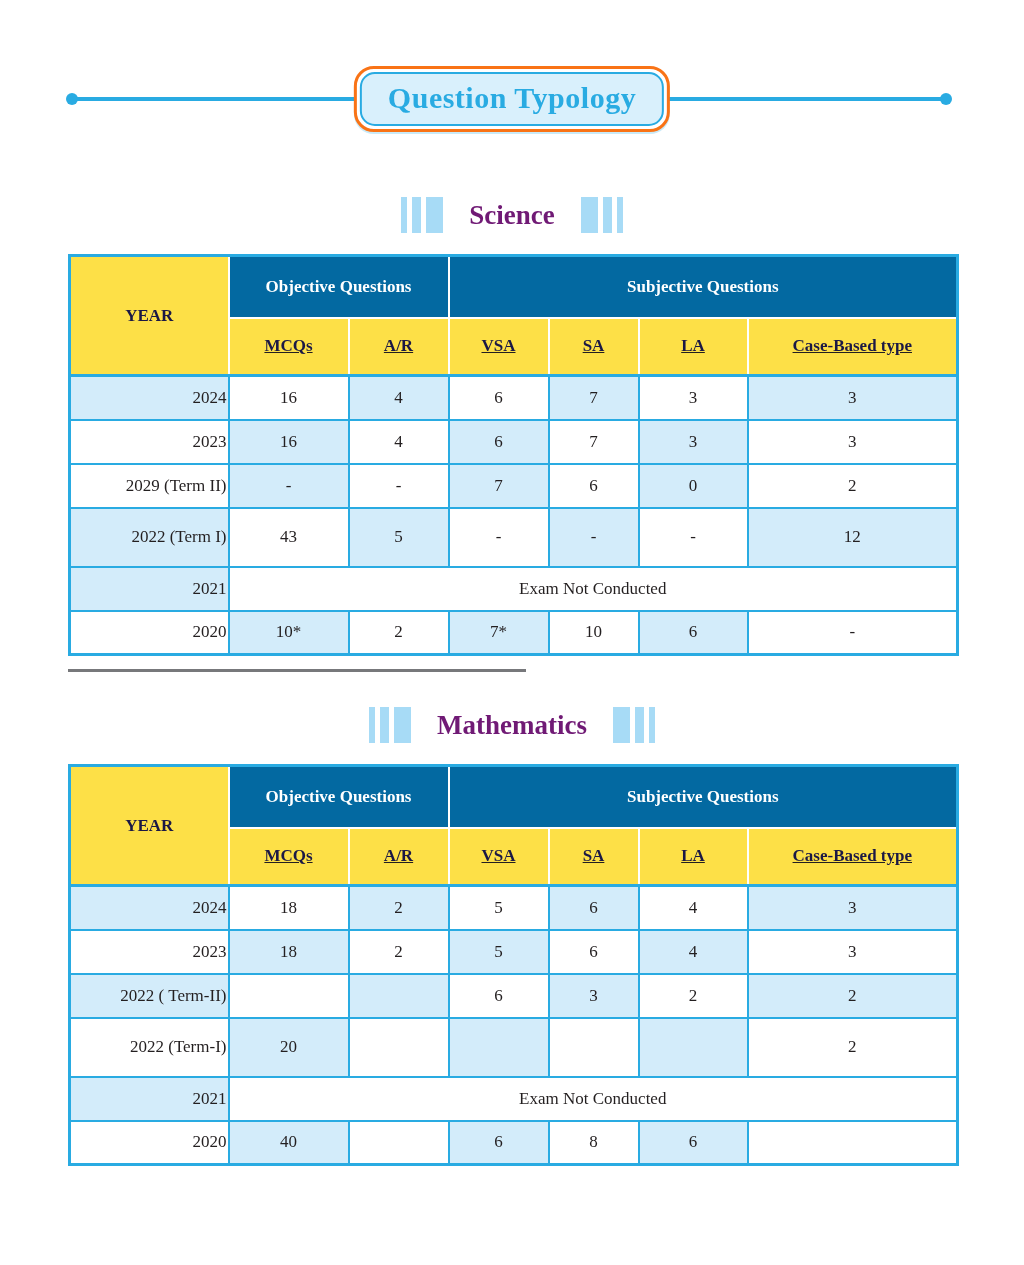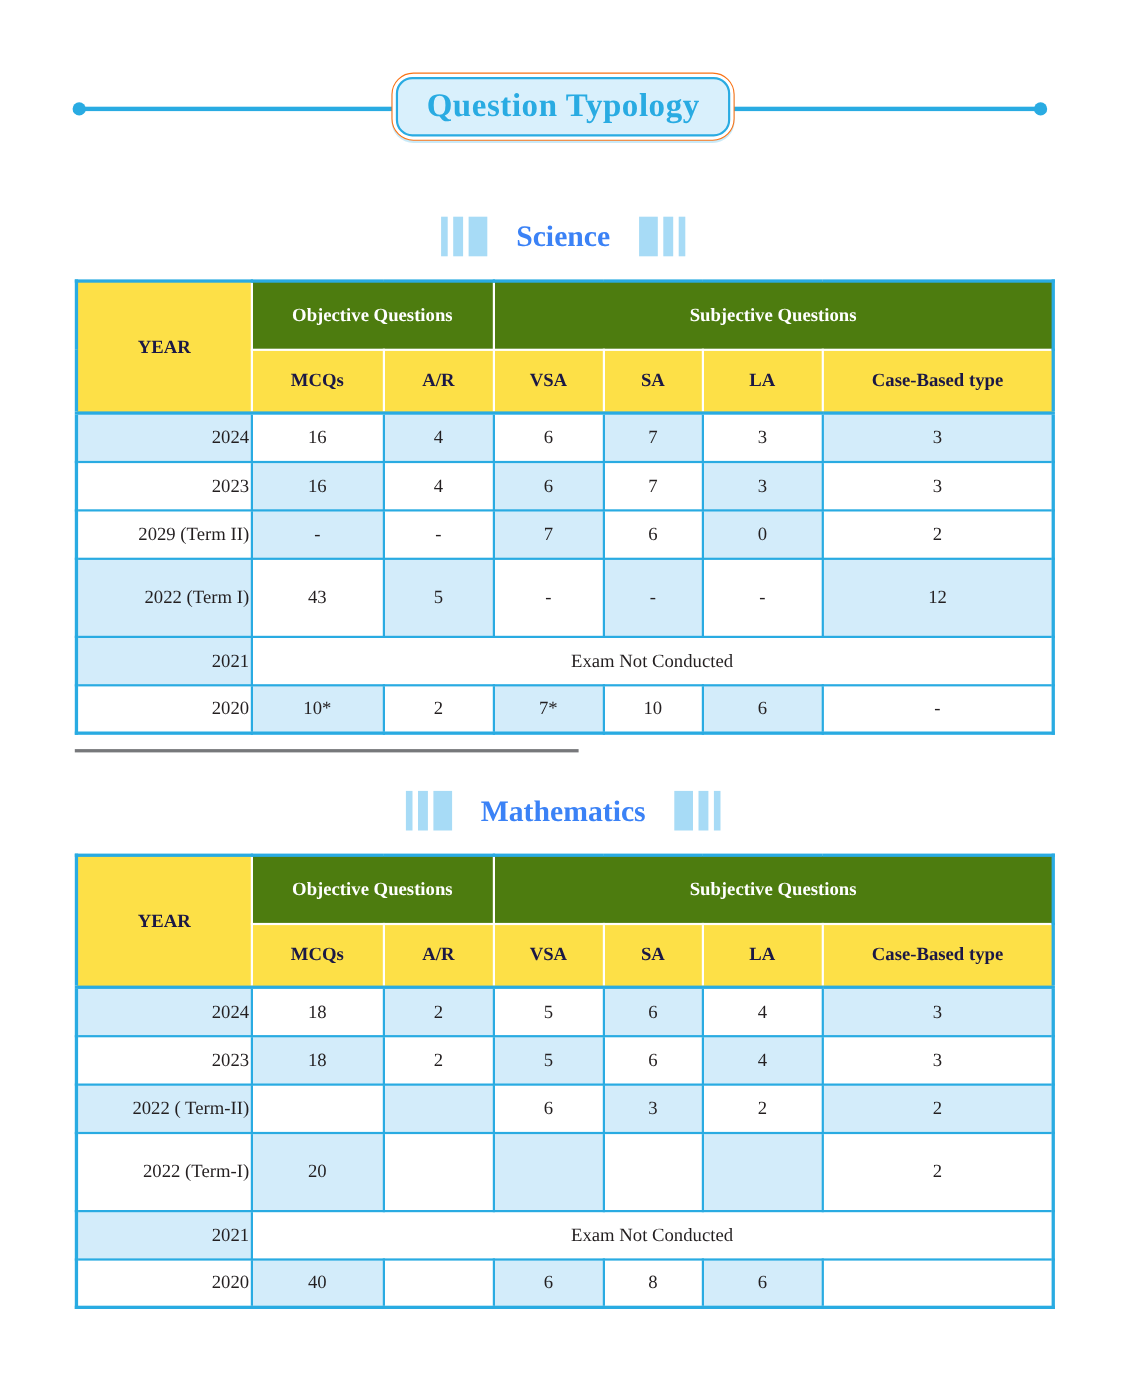--- a/index.html
+++ b/index.html
@@ -15,52 +15,52 @@
     position:absolute; left:71px; right:77px; top:97px; height:4px; background:#29abe2;
   }
   .title-rule::before, .title-rule::after {
     content:""; position:absolute; top:-4px; width:12px; height:12px;
     border-radius:50%; background:#29abe2;
   }
   .title-rule::before { left:-5px; }
   .title-rule::after  { right:-5px; }
   .title-box {
     position:absolute; left:50%; top:66px; transform:translateX(-50%);
-    background:#ffffff; border:1px solid #f97316; border-radius:20px; padding:3px;
+    background:#ffffff; border:3px solid #f97316; border-radius:20px; padding:3px;
     box-shadow:0 2px 0 rgba(41,171,226,.25);
   }
   .title-box-inner {
     border:2px solid #29abe2; border-radius:15px; background:#d9f0fc;
     padding:7px 26px 9px 26px;
   }
   .title-text { font-size:30px; font-weight:bold; color:#29abe2; letter-spacing:.5px; white-space:nowrap; }
 
   
   .section-heading { display:flex; justify-content:center; align-items:center; gap:26px; height:38px; }
   .section-heading.science { margin-top:64px; }
   .section-heading.math    { margin-top:34px; }
-  .heading-text { font-size:27px; font-weight:bold; color:#3b82f6; }
+  .heading-text { font-size:27px; font-weight:bold; color:#701a75; }
   .bars { display:flex; gap:5px; height:36px; align-items:stretch; }
   .bars i { display:block; background:#a7dbf6; }
   .bars .b1 { width:6px; } .bars .b2 { width:9px; } .bars .b3 { width:17px; }
 
   
   table.qt-table {
     border-collapse:collapse; table-layout:fixed; width:888px;
     margin-left:68px; margin-top:20px; border:3px solid #29abe2;
   }
   .qt-table thead th {
     background:#fde047; border:2px solid #ffffff;
     font-weight:bold; font-size:17px; color:#1b1845; text-align:center;
   }
-  .qt-table thead th.group { background:#4d7c0f; color:#ffffff; }
+  .qt-table thead th.group { background:#0369a1; color:#ffffff; }
   .qt-table thead tr.group-row { height:62px; }
-  .qt-table thead tr.sub-row   { height:58px; }
+  .qt-table thead tr.sub-row   { height:58px;text-decoration:underline; }
   .qt-table tbody tr { height:44px; }
-  .qt-table tbody tr.tall { height:71px; }
+  .qt-table tbody tr.tall { height:59px; }
   .qt-table tbody td {
     border:2px solid #29abe2; text-align:center; font-size:17px; color:#231f20;
   }
   .qt-table tbody tr:first-child td { border-top:3px solid #29abe2; }
   .qt-table tbody td.year-cell { text-align:right; padding-left:12px; }
   .qt-table tbody tr.va td:nth-child(odd)  { background:#d3ecfa; }
   .qt-table tbody tr.va td:nth-child(even) { background:#ffffff; }
   .qt-table tbody tr.vb td:nth-child(odd)  { background:#ffffff; }
   .qt-table tbody tr.vb td:nth-child(even) { background:#d3ecfa; }
 

